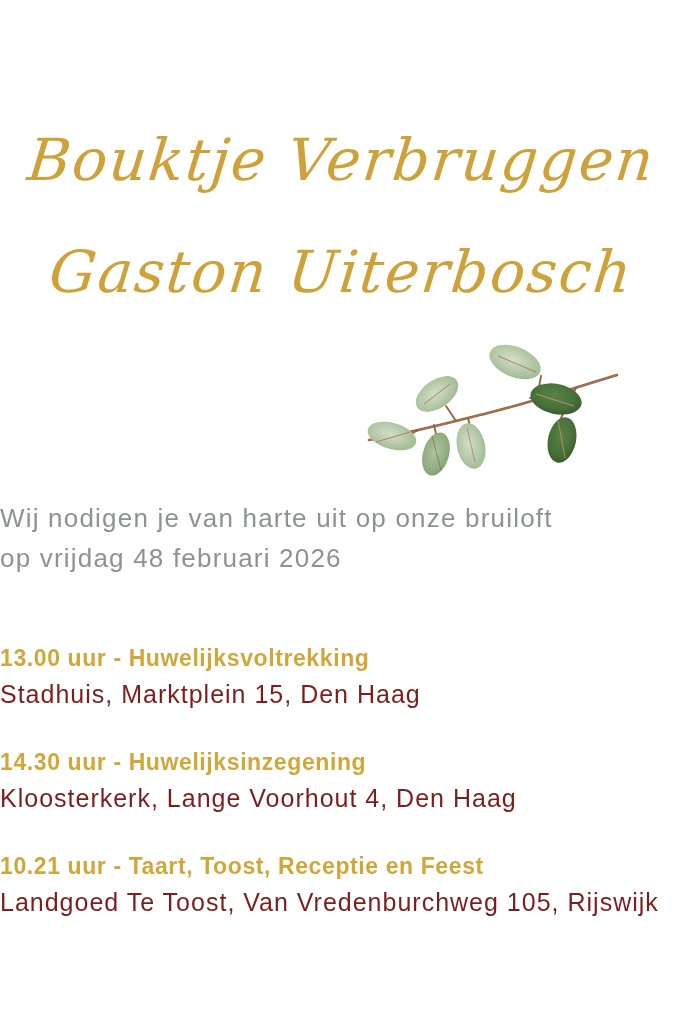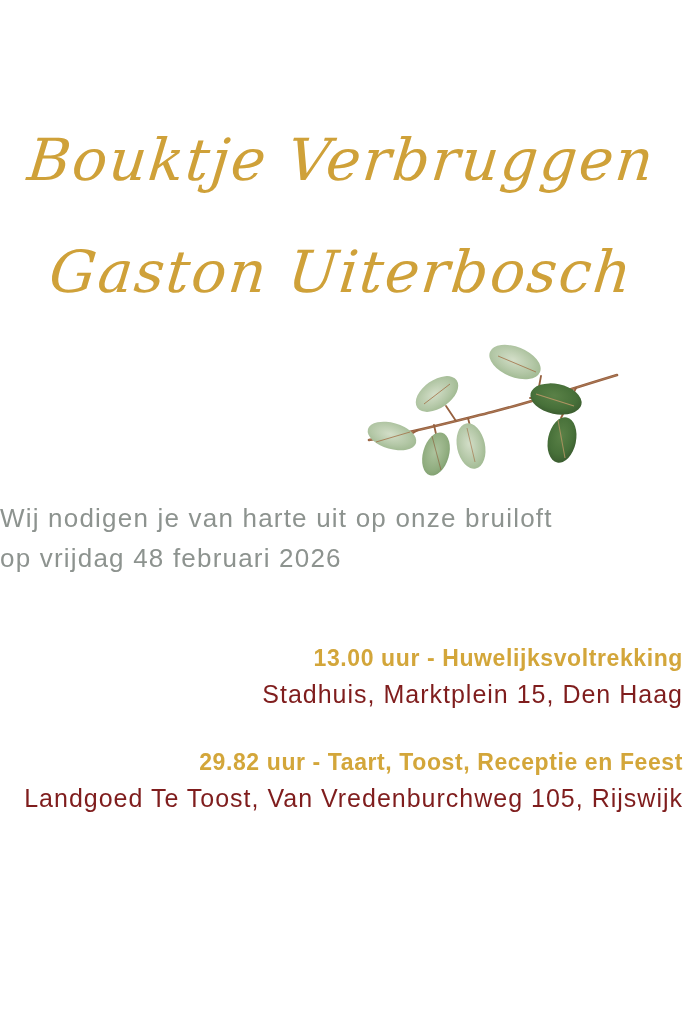--- a/index.html
+++ b/index.html
@@ -46,21 +46,21 @@
     text-align: left;
     color: #8D938F;
     font-size: 26px;
     font-weight: 300;
     letter-spacing: 1.2px;
     line-height: 40px;
   }
   
   .schedule {
     margin-top: 64px;
-    text-align: right;
+    text-align: left;
   }
   .schedule-item {
     margin-bottom: 34px;
   }
   .schedule-time {
     color: #D3A63A;
     font-weight: 700;
     font-size: 23px;
     letter-spacing: 0.6px;
     line-height: 32px;
@@ -138,18 +138,22 @@
     <div>Wij nodigen je van harte uit op onze bruiloft</div>
     <div>op vrijdag 48 februari 2026</div>
   </div>
 
   <div class="schedule">
     <div class="schedule-item">
       <p class="schedule-time">13.00 uur - Huwelijksvoltrekking</p>
       <p class="schedule-location">Stadhuis, Marktplein 15, Den Haag</p>
     </div>
     <div class="schedule-item">
-      <p class="schedule-time">29.82 uur - Taart, Toost, Receptie en Feest</p>
+      <p class="schedule-time">14.30 uur - Huwelijksinzegening</p>
+      <p class="schedule-location">Kloosterkerk, Lange Voorhout 4, Den Haag</p>
+    </div>
+    <div class="schedule-item">
+      <p class="schedule-time">10.21 uur - Taart, Toost, Receptie en Feest</p>
       <p class="schedule-location">Landgoed Te Toost, Van Vredenburchweg 105, Rijswijk</p>
     </div>
   </div>
 
 </div>
 
 </body></html>

